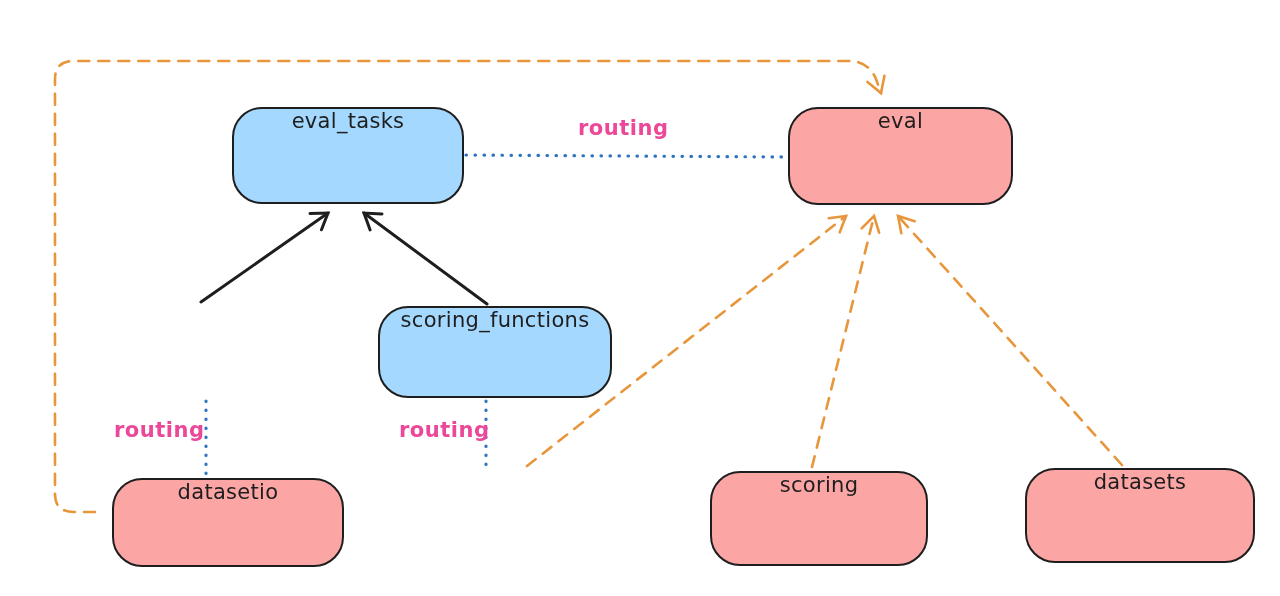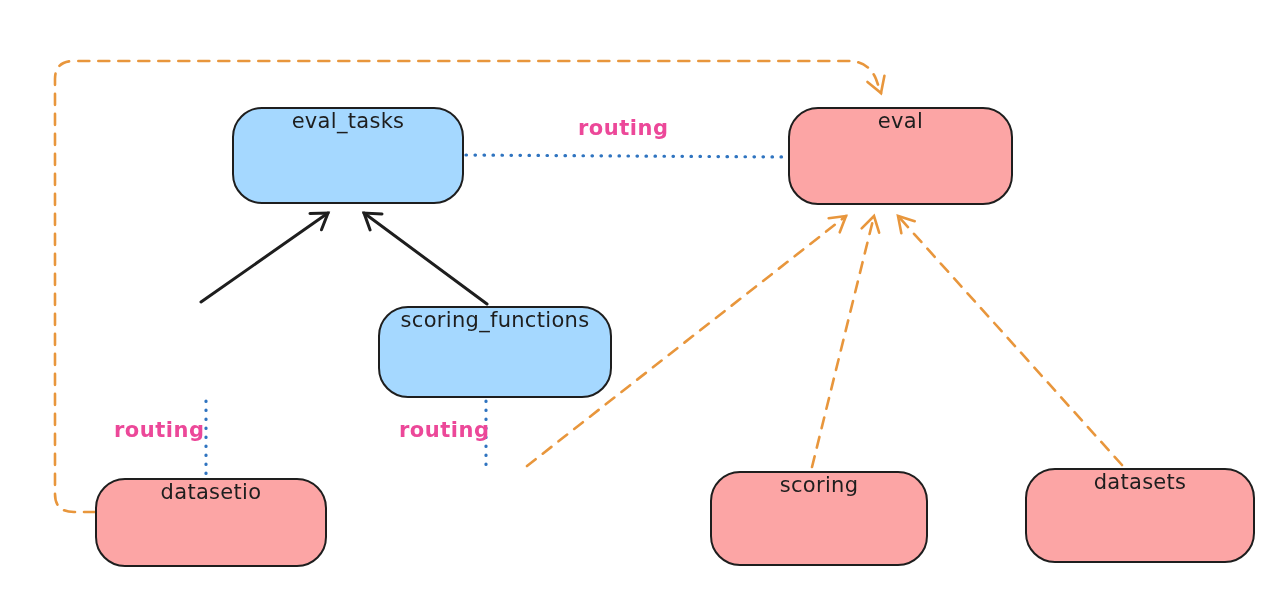--- a/index.html
+++ b/index.html
@@ -29,21 +29,21 @@
     color:#ec4899;
     font-size:21px;
     font-weight:600;
     letter-spacing:0.5px;
   }
   
   #n-eval_tasks{left:232px;top:107px;width:232px;height:97px;}
   #n-eval{left:788px;top:107px;width:225px;height:98px;}
   #n-datasets{left:97px;top:305px;width:228px;height:93px;}
   #n-scoring_functions{left:378px;top:306px;width:234px;height:92px;}
-  #n-datasetio{left:95px;top:478px;width:232px;height:89px;}
+  #n-datasetio{left:112px;top:478px;width:232px;height:89px;}
   #n-scoring{left:385px;top:471px;width:230px;height:95px;}
   #n-agents{left:710px;top:471px;width:218px;height:95px;}
   #n-inference{left:1025px;top:468px;width:230px;height:95px;}
   
   #lbl-routing-top{left:578px;top:116px;}
   #lbl-routing-left{left:114px;top:418px;}
   #lbl-routing-mid{left:399px;top:418px;}
   .stroke-black{stroke:#1e1e1e;stroke-width:3;fill:none;stroke-linecap:round;}
   .stroke-blue-dotted{stroke:#2f74c0;stroke-width:3.2;fill:none;stroke-linecap:round;stroke-dasharray:0.5 8.5;}
   .stroke-orange-dashed{stroke:#e8963c;stroke-width:2.6;fill:none;stroke-linecap:round;stroke-dasharray:11 9;}

